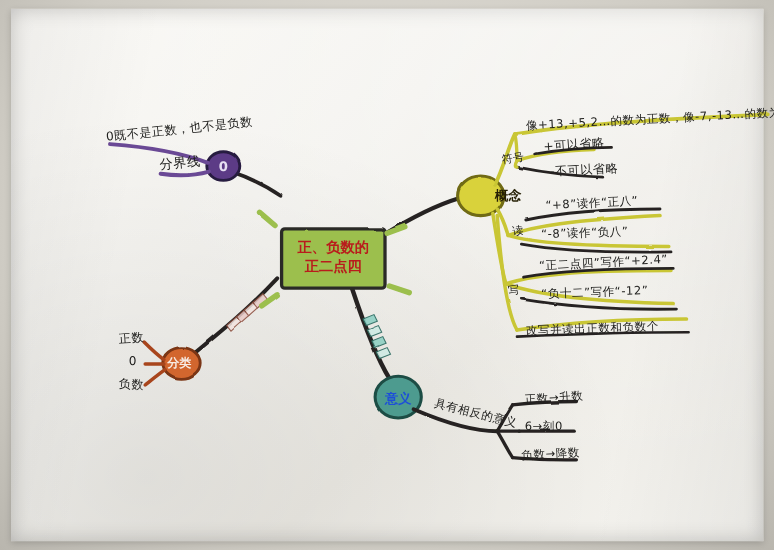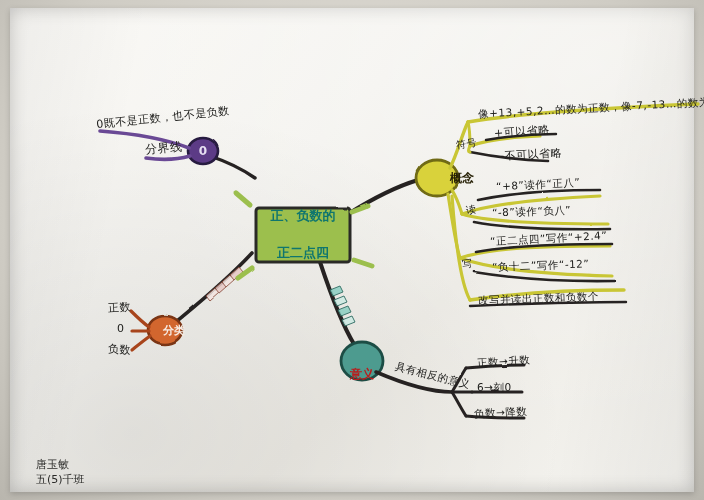--- a/index.html
+++ b/index.html
@@ -37,21 +37,21 @@
     color:#20201e;
     white-space:nowrap;
     letter-spacing:.5px;
   }
   .node-label{
     position:absolute;display:flex;align-items:center;justify-content:center;
     font-weight:700;color:#141414;white-space:nowrap;
   }
   .center-label{
     position:absolute;display:flex;flex-direction:column;align-items:center;
-    justify-content:space-between;line-height:1.28;font-weight:700;color:#0f766e;
+    justify-content:center;line-height:1.28;font-weight:700;color:#b91c1c;
   }
   .sig{position:absolute;color:#2a2a28;line-height:1.35;}
 </style>
 </head>
 <body>
 
 <div id="stage">
 
   <div class="desk"></div>
   <div class="paper"></div>
@@ -152,21 +152,21 @@
   <div class="node-label" style="left:188px;top:138px;width:30px;height:26px;font-size:12px;color:#e6dff2;">
     <span>0</span>
   </div>
   <div class="hw" style="left:96px;top:110px;font-size:11px;transform:rotate(-6deg);">
     <span>0既不是正数，也不是负数</span>
   </div>
   <div class="hw" style="left:145px;top:140px;font-size:12px;transform:rotate(-5deg);">
     <span>分界线</span>
   </div>
 
-  <div class="node-label" style="left:157px;top:318px;width:34px;height:24px;font-size:11px;color:#f7ece4;">
+  <div class="node-label" style="left:146px;top:318px;width:34px;height:24px;font-size:11px;color:#f7ece4;">
     <span>分类</span>
   </div>
   <div class="hw" style="left:108px;top:300px;font-size:11px;transform:rotate(-4deg);">
     <span>正数</span>
   </div>
   <div class="hw" style="left:117px;top:322px;font-size:11px;">
     <span>0</span>
   </div>
   <div class="hw" style="left:108px;top:342px;font-size:11px;transform:rotate(4deg);">
     <span>负数</span>
@@ -207,34 +207,30 @@
     <span>“正二点四”写作“+2.4”</span>
   </div>
   <div class="hw" style="left:492px;top:259px;font-size:10.5px;transform:rotate(-2deg);">
     <span>“负十二”写作“-12”</span>
   </div>
 
   <div class="hw" style="left:478px;top:292px;font-size:10.5px;transform:rotate(-2deg);">
     <span>改写并读出正数和负数个</span>
   </div>
 
-  <div class="node-label" style="left:345px;top:362px;width:34px;height:24px;font-size:12px;color:#b91c1c;">
+  <div class="node-label" style="left:345px;top:350px;width:34px;height:24px;font-size:12px;color:#1d4ed8;">
     <span>意义</span>
   </div>
   <div class="hw" style="left:394px;top:369px;font-size:10.5px;transform:rotate(14deg);">
     <span>具有相反的意义</span>
   </div>
   <div class="hw" style="left:477px;top:355px;font-size:10.5px;transform:rotate(-4deg);">
     <span>正数→升数</span>
   </div>
   <div class="hw" style="left:477px;top:381px;font-size:10.5px;">
     <span>6→刻0</span>
   </div>
   <div class="hw" style="left:474px;top:406px;font-size:10.5px;transform:rotate(-3deg);">
     <span>负数→降数</span>
   </div>
 
-  <div class="sig" style="left:36px;top:458px;font-size:11px;">
-    <div>唐玉敏</div>
-    <div>五(5)千班</div>
-  </div>
 
 </div>
 
 </body></html>

